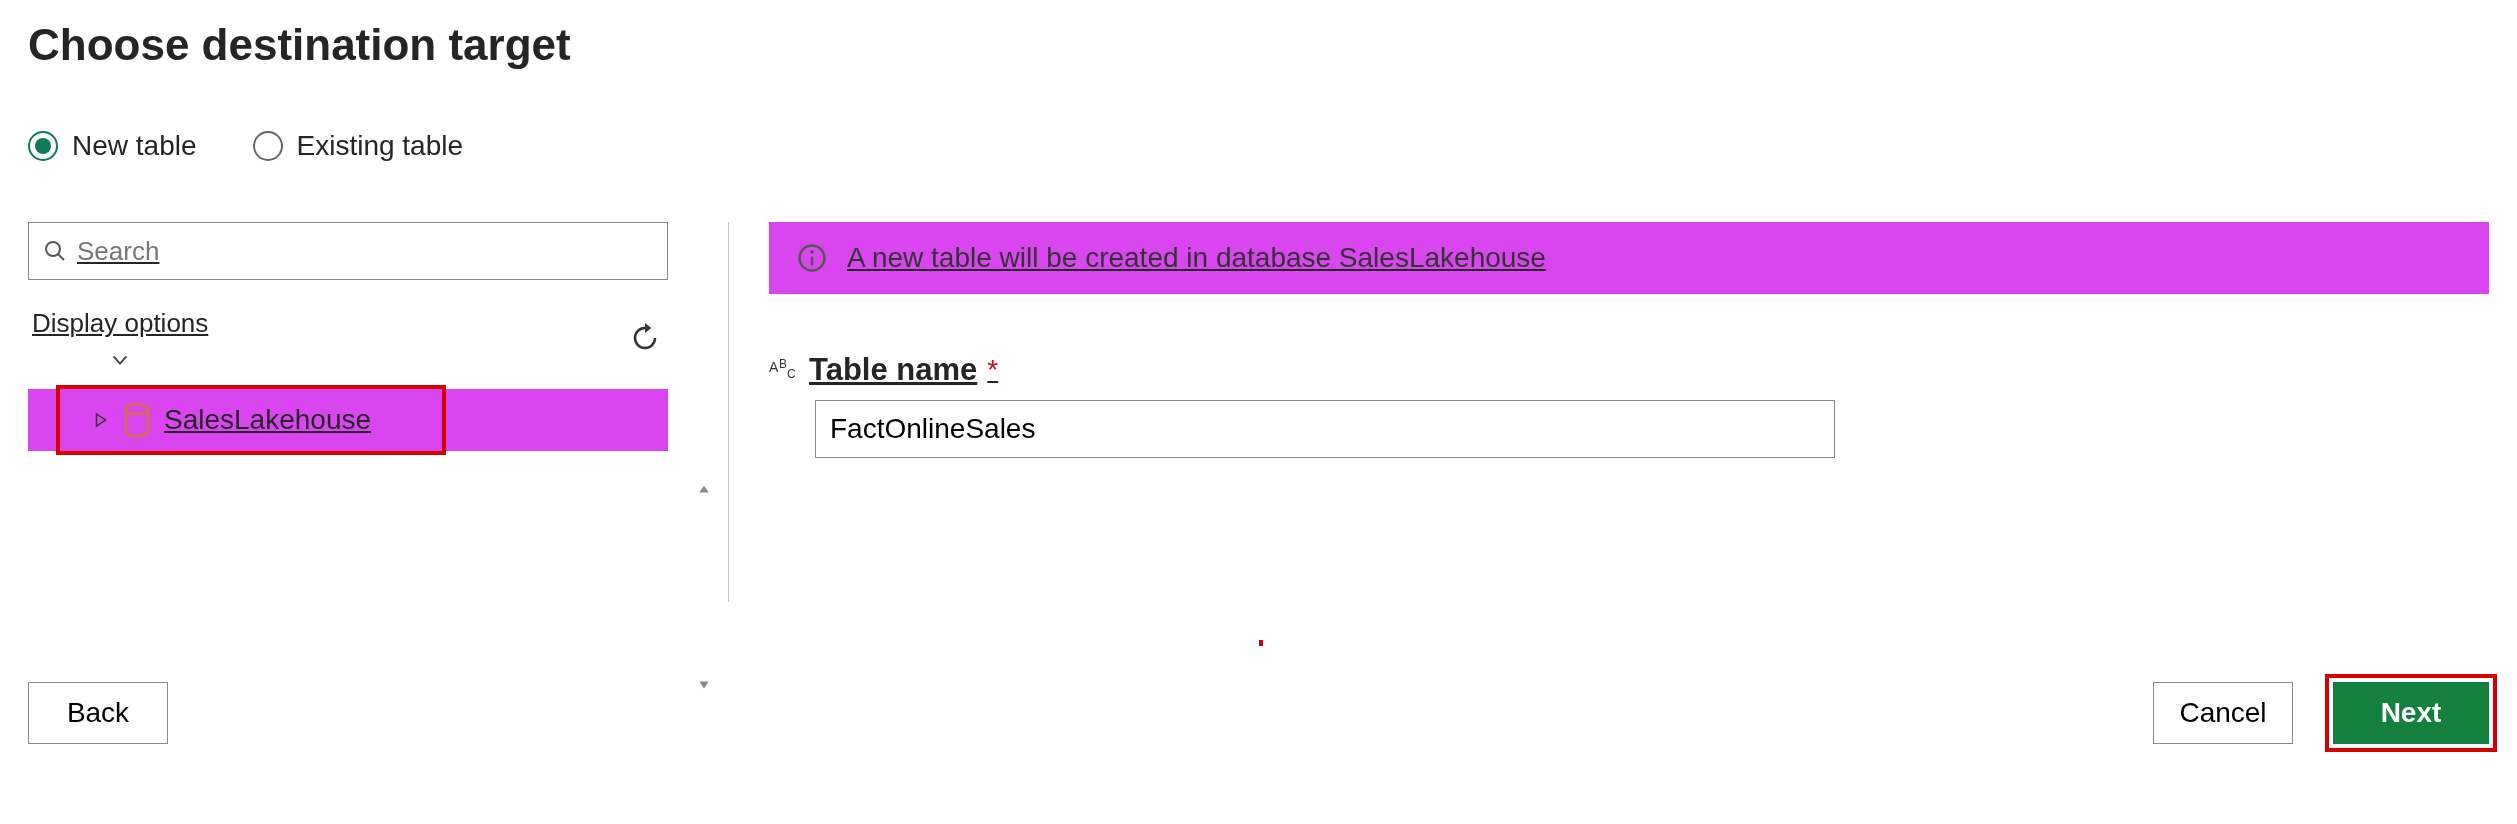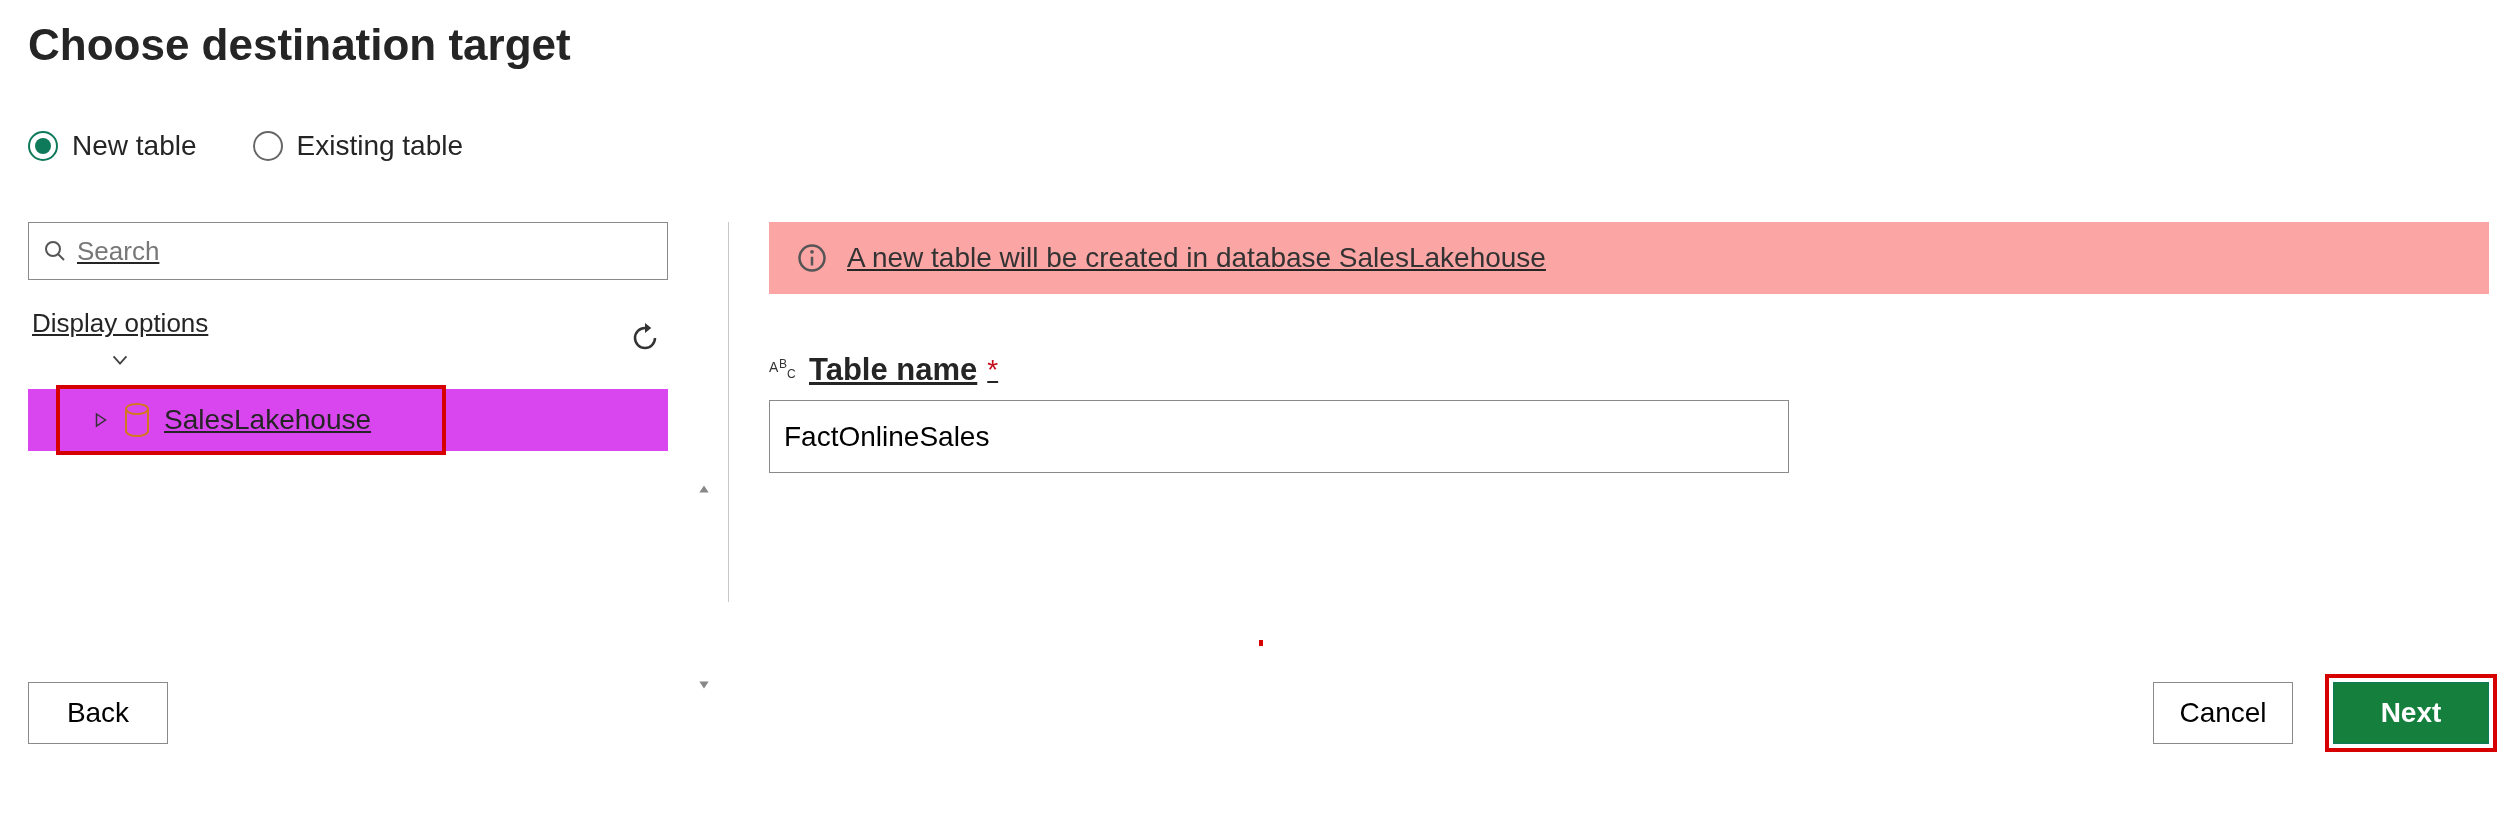--- a/index.html
+++ b/index.html
@@ -129,46 +129,47 @@
       right: 14px;
       top: 260px;
       width: 20px;
       height: 210px;
       display: flex;
       flex-direction: column;
       justify-content: space-between;
       align-items: center;
     }
     .info-banner {
-      background: #fca5a5;
+      background: #d946ef;
       display: flex;
       align-items: center;
       gap: 20px;
       padding: 20px 28px;
       margin-bottom: 58px;
     }
     .info-text { font-size: 28px; color: #333; }
     .field-label-row {
       display: flex;
       align-items: center;
       gap: 10px;
       margin-bottom: 12px;
     }
     .field-label {
       font-size: 31px;
       font-weight: 600;
     }
     .required { color: #c50f1f; font-size: 28px; }
     .text-input {
       width: 1020px;
-      height: 73px;
+      height: 58px;
       border: 1px solid #8a8a8a;
       padding: 0 14px;
       font-size: 28px;
       outline: none;
+      margin-left: 46px;
     }
     .footer {
       display: flex;
       justify-content: space-between;
       margin-top: 80px;
     }
     .btn {
       height: 62px;
       min-width: 140px;
       padding: 0 24px;

